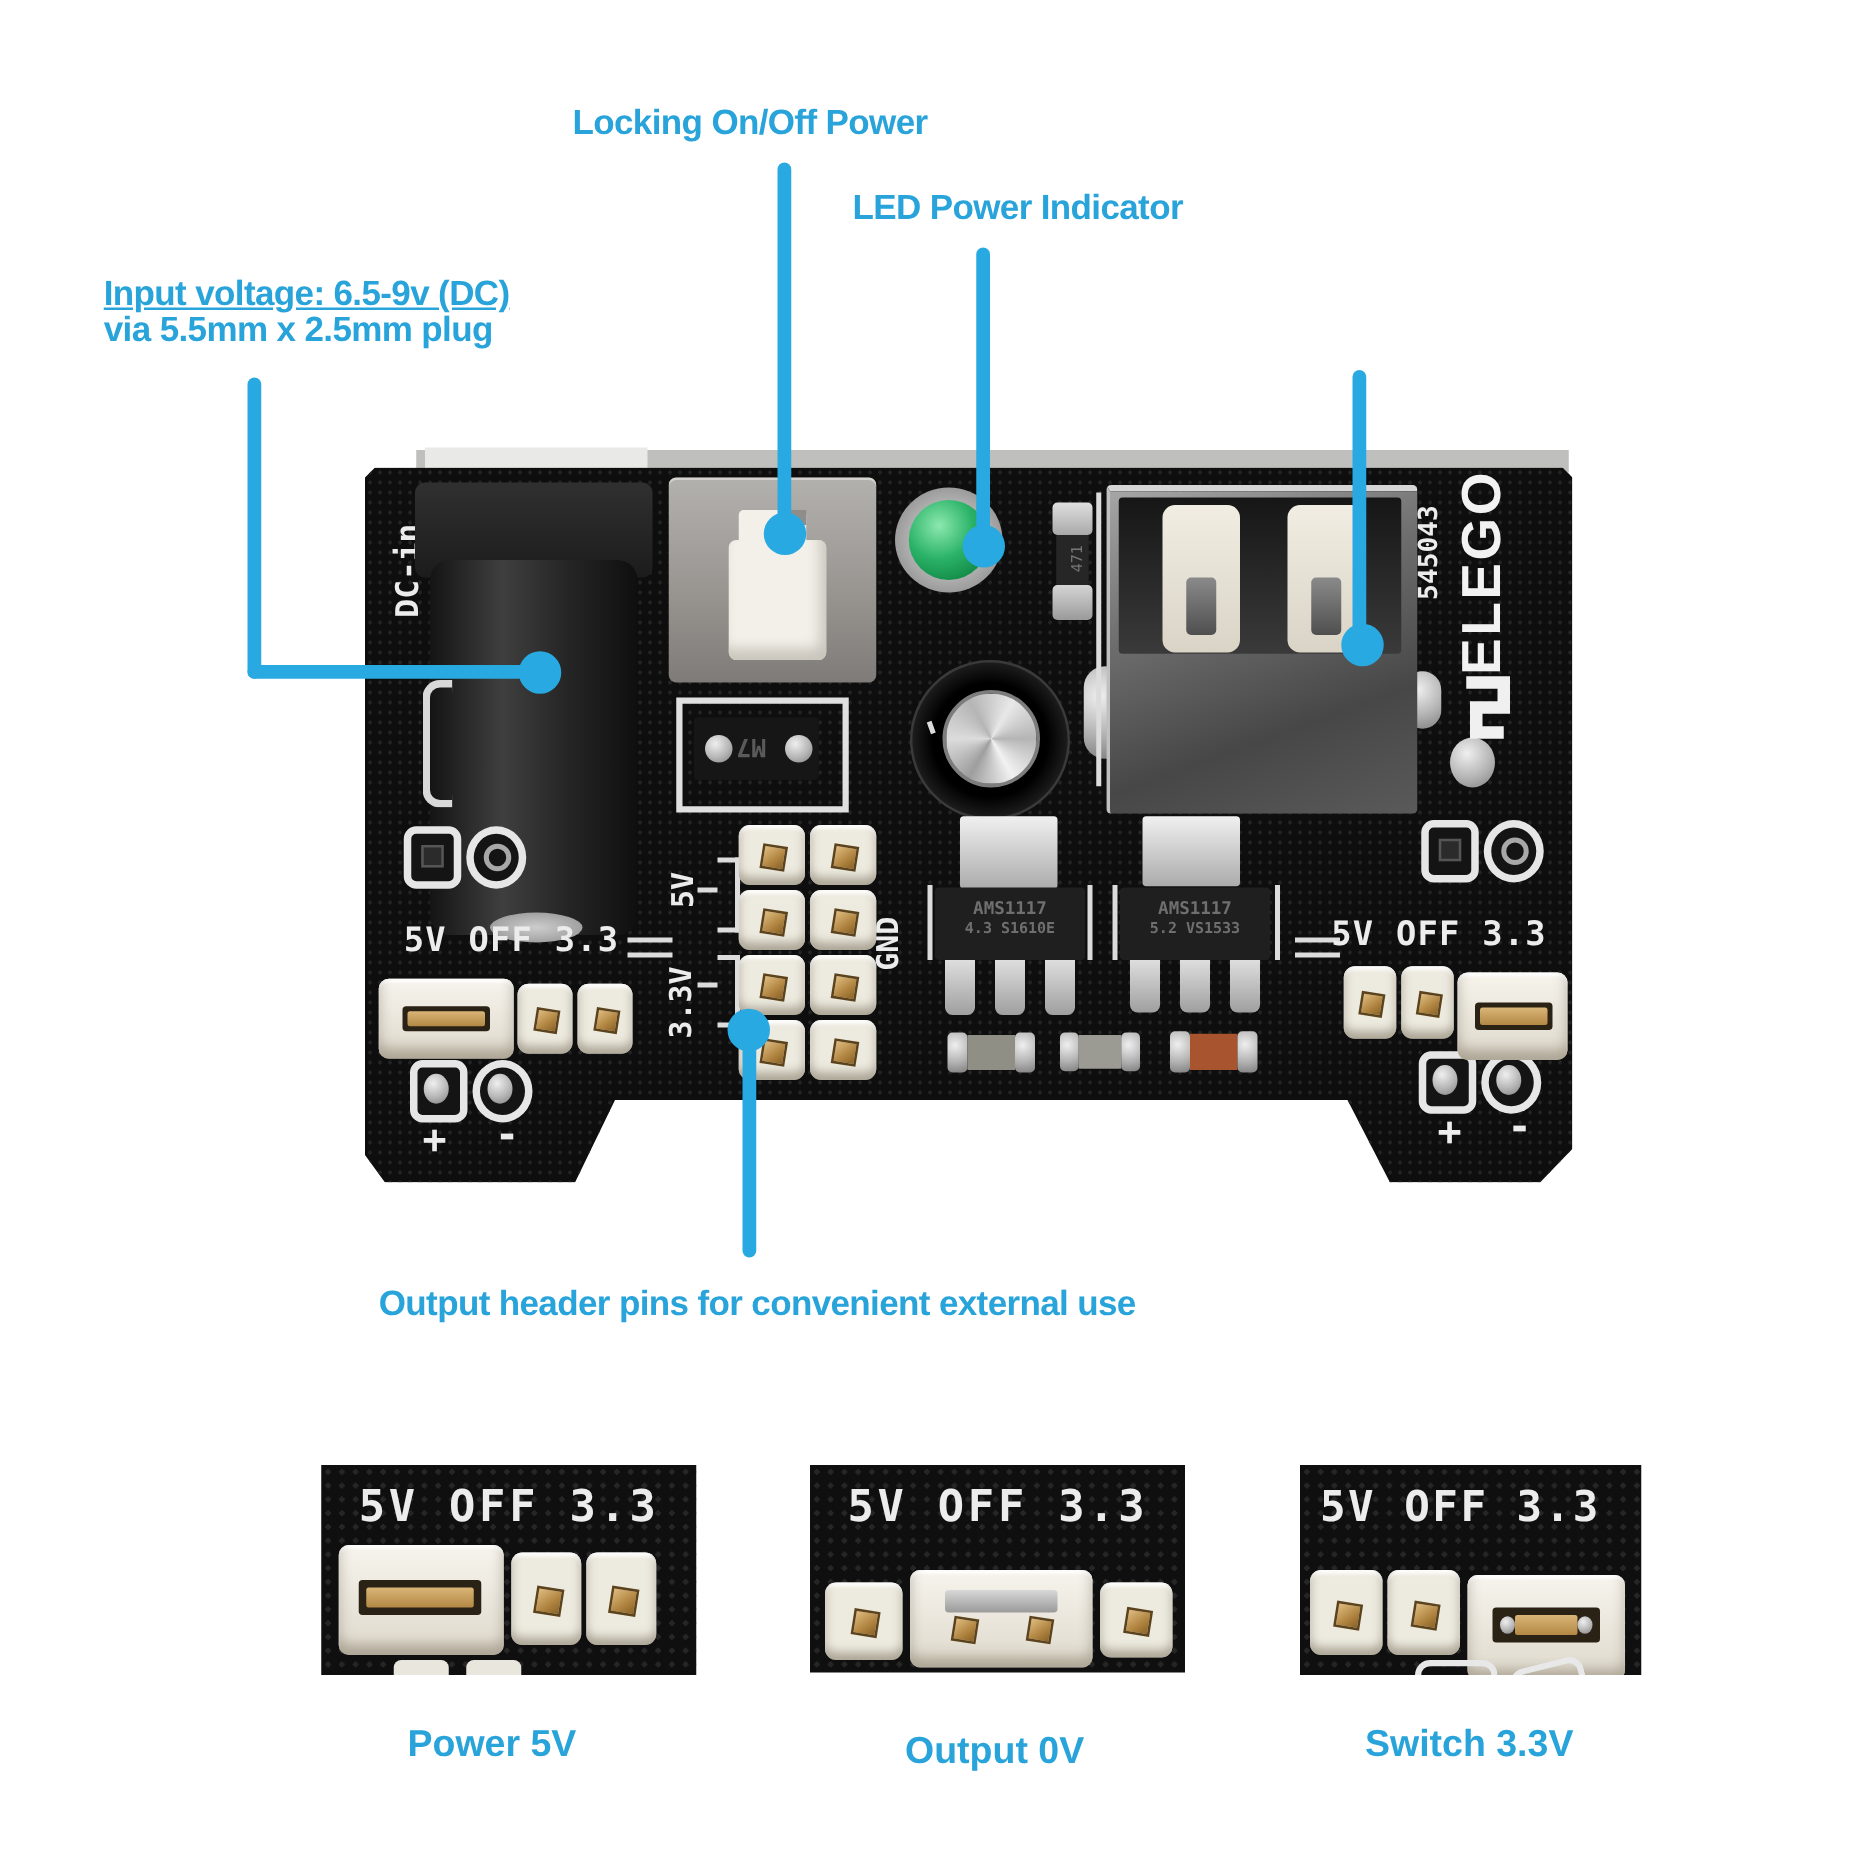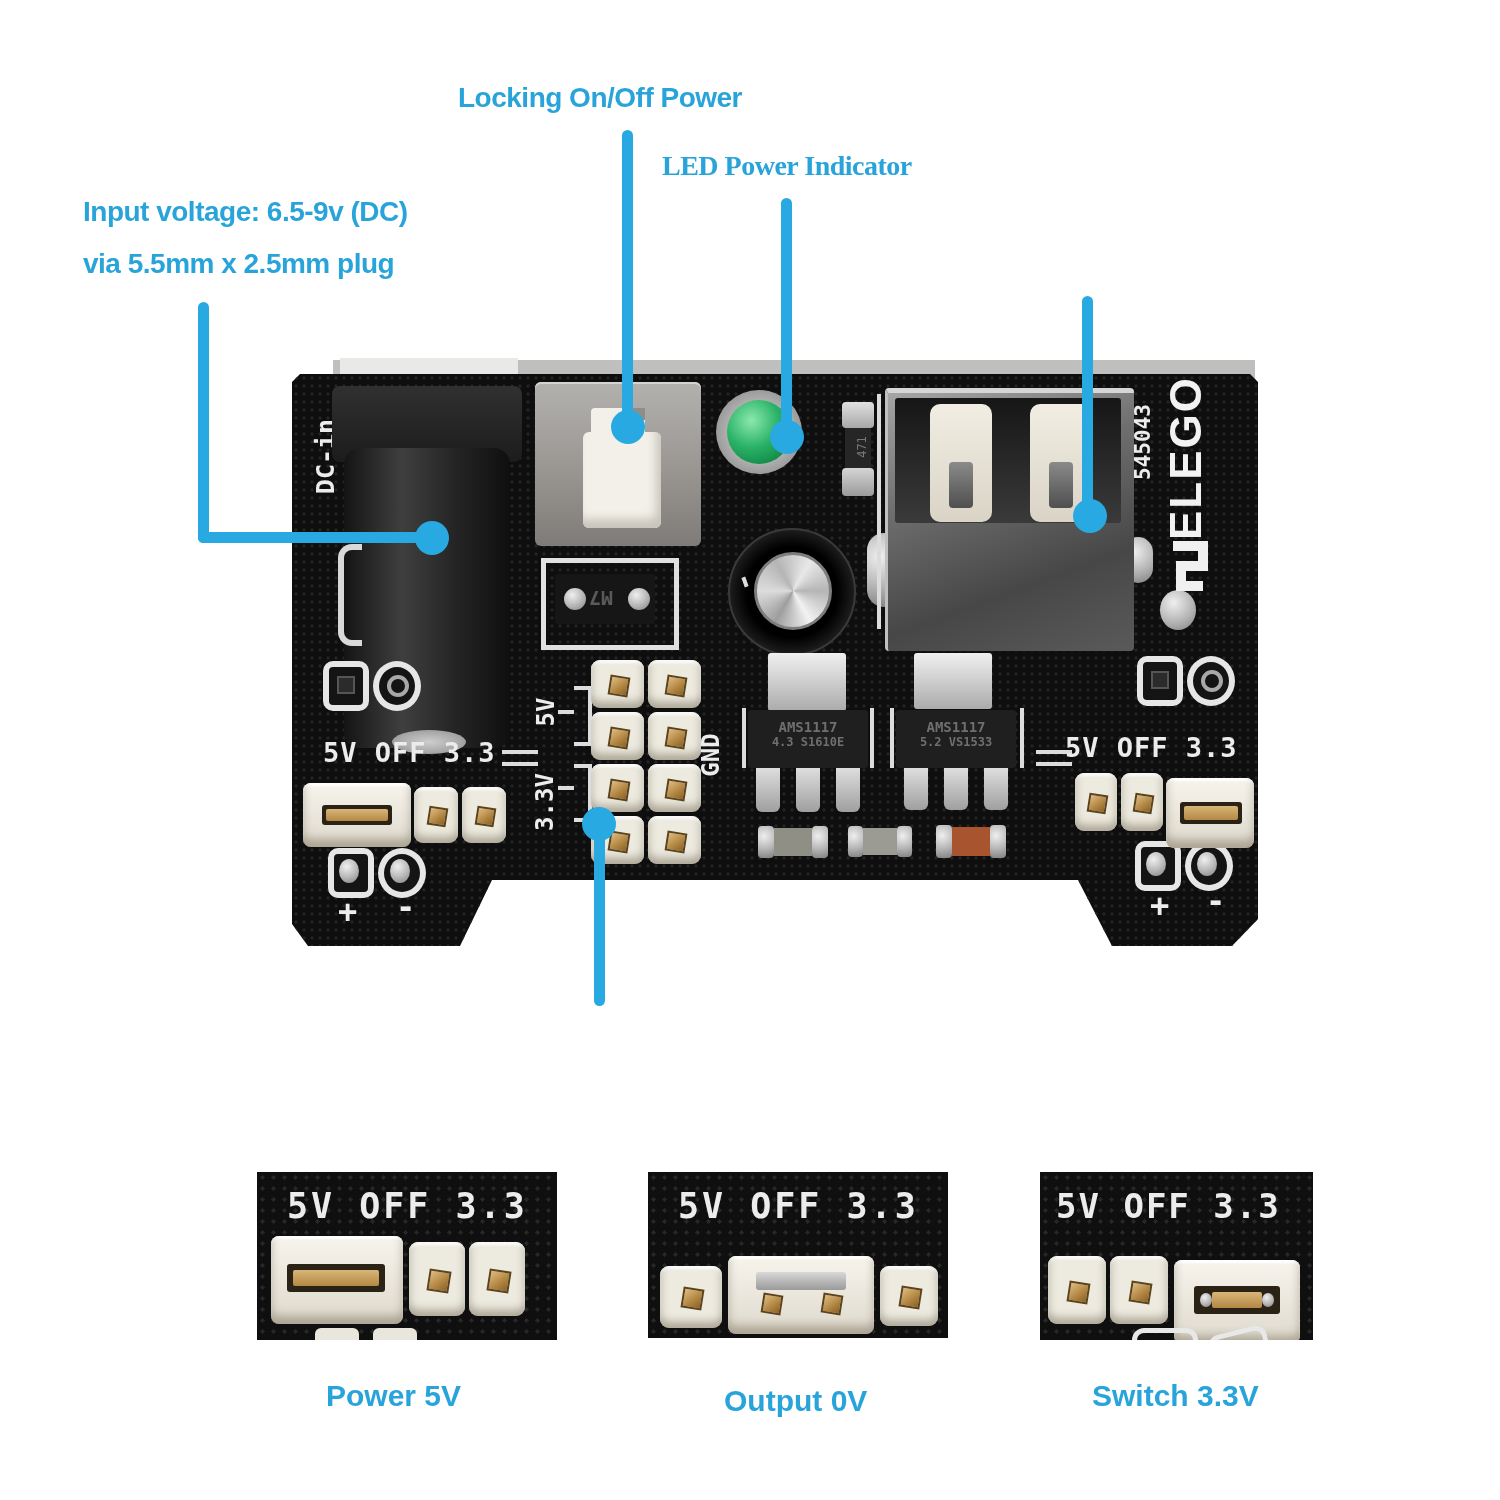--- a/index.html
+++ b/index.html
@@ -40,23 +40,24 @@
   .regbody{position:absolute;background:#1f1f1f;border-radius:3px;color:#6f6f6f;
            font-family:"DejaVu Sans Mono",monospace;font-weight:bold;text-align:center;}
   .whiteline{position:absolute;background:#dcdcdc;}
 </style>
 </head>
 <body>
 
 <div id="canvas">
 
   <div class="ann" style="left:458px;top:82px;">Locking On/Off Power</div>
-  <div class="ann" style="left:662px;top:150px;font-family:Liberation Serif, serif;">LED Power Indicator</div>
-  <div class="ann" style="left:83px;top:196px;">Input voltage: 6.5-9v (DC)</div>
+  <div class="ann" style="left:682px;top:150px;">LED Power Indicator</div>
+  <div class="ann" style="left:83px;top:219px;text-decoration:underline;">Input voltage: 6.5-9v (DC)</div>
   <div class="ann" style="left:83px;top:248px;">via 5.5mm x 2.5mm plug</div>
+  <div class="ann" style="left:303px;top:1027px;">Output header pins for convenient external use</div>
 
   <div class="line" style="left:622px;top:130px;width:11px;height:296px;"></div>
   <div class="dot" style="left:611px;top:410px;"></div>
   <div class="line" style="left:781px;top:198px;width:11px;height:232px;"></div>
   <div class="dot" style="left:770px;top:420px;"></div>
   <div class="line" style="left:1082px;top:296px;width:11px;height:216px;"></div>
   <div class="dot" style="left:1073px;top:499px;"></div>
   <div class="line" style="left:198px;top:302px;width:11px;height:241px;"></div>
   <div class="line" style="left:198px;top:532px;width:240px;height:11px;"></div>
   <div class="dot" style="left:415px;top:521px;"></div>

